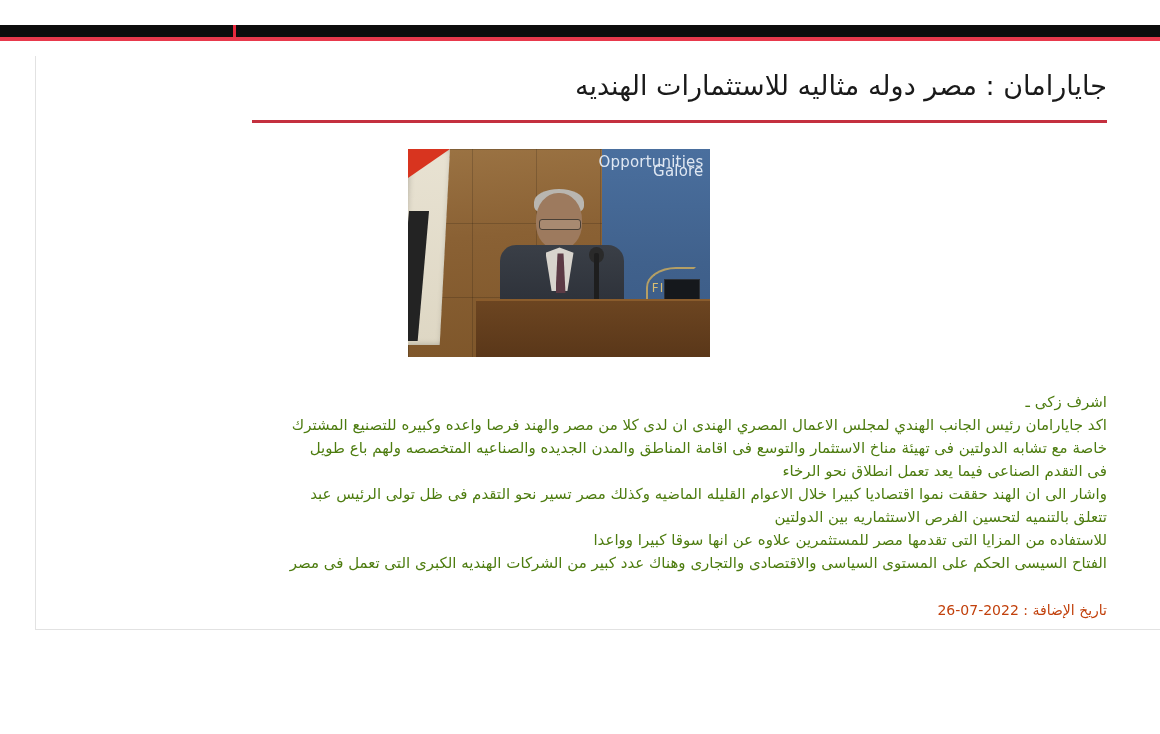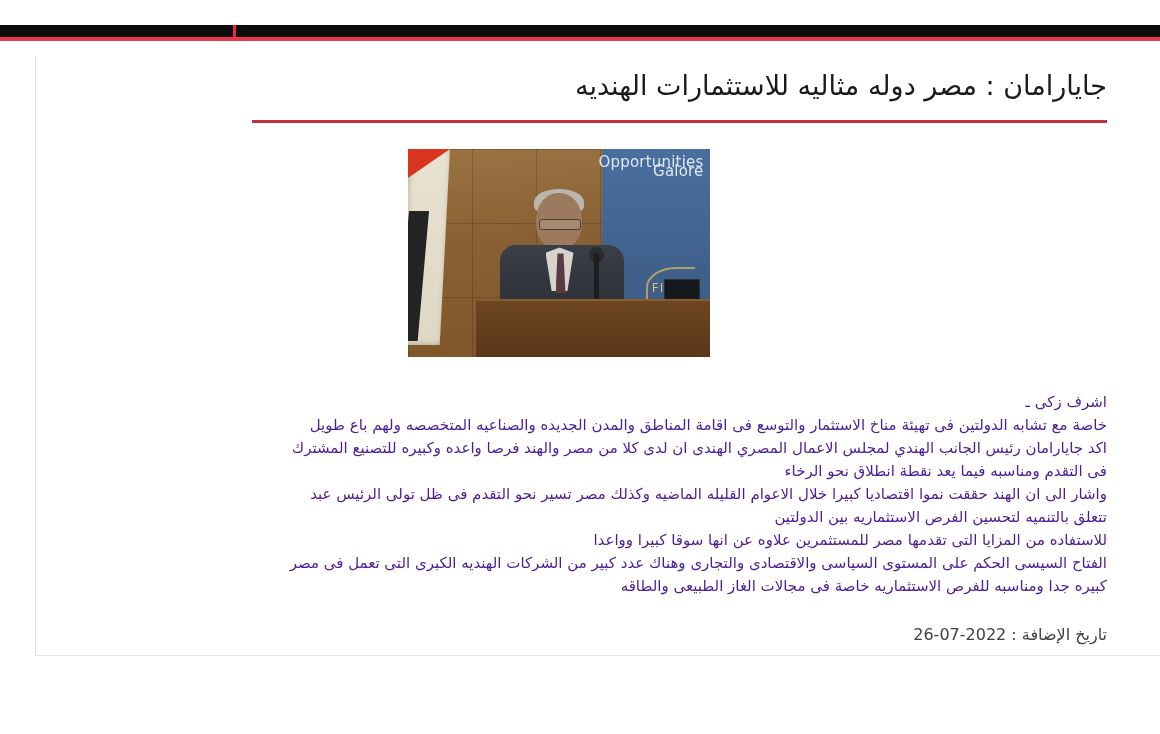--- a/index.html
+++ b/index.html
@@ -271,38 +271,38 @@
     border: 1px solid #2c3138;
   }
 
   
   .body-text {
     margin: 30px 18px 0 0;
     direction: rtl;
     text-align: right;
     font-size: 15px;
     line-height: 23px;
-    color: #4c1d95;
+    color: #4d7c0f;
     font-family: "DejaVu Sans", "Liberation Sans", sans-serif;
   }
   .body-text p {
     margin: 0;
     white-space: nowrap;
   }
   .byline {
     margin: 0 0 1px 0;
   }
 
   
   .meta {
     margin: 27px 18px 0 0;
     direction: rtl;
     text-align: right;
-    font-size: 16px;
-    color: #404040;
+    font-size: 14px;
+    color: #c2410c;
     padding-bottom: 11px;
   }
   .bottom-rule {
     height: 1px;
     background: #e2e2e2;
     width: 1125px;
   }
 </style>
 </head>
 <body>
@@ -344,27 +344,26 @@
         <div class="shirt"></div>
         <div class="tie"></div>
         <div class="mic-head"></div>
         <div class="mic"></div>
         <div class="podium"></div>
       </div>
     </div>
 
     <div class="body-text">
       <p class="byline">اشرف زكى ـ</p>
+      <p>اكد جايارامان رئيس الجانب الهندي لمجلس الاعمال المصري الهندى ان لدى كلا  من مصر والهند فرصا واعده وكبيره للتصنيع المشترك</p>
       <p>خاصة مع تشابه الدولتين فى تهيئة مناخ الاستثمار والتوسع فى اقامة المناطق والمدن الجديده والصناعيه المتخصصه ولهم باع طويل</p>
-      <p>اكد جايارامان رئيس الجانب الهندي لمجلس الاعمال المصري الهندى ان لدى كلا  من مصر والهند فرصا واعده وكبيره للتصنيع المشترك</p>
-      <p>فى التقدم ومناسبه فيما يعد نقطة انطلاق نحو الرخاء</p>
+      <p>فى التقدم الصناعى فيما يعد تعمل انطلاق نحو الرخاء</p>
       <p>واشار الى ان الهند حققت نموا اقتصاديا كبيرا خلال الاعوام القليله الماضيه وكذلك مصر تسير نحو التقدم فى ظل تولى الرئيس عبد</p>
       <p>تتعلق بالتنميه لتحسين الفرص الاستثماريه بين الدولتين</p>
       <p>للاستفاده من المزايا التى تقدمها مصر للمستثمرين علاوه عن انها سوقا كبيرا وواعدا</p>
       <p>الفتاح السيسى الحكم على المستوى السياسى والاقتصادى والتجارى وهناك عدد كبير من الشركات الهنديه الكبرى التى تعمل فى مصر</p>
-      <p>كبيره جدا ومناسبه للفرص الاستثماريه خاصة فى مجالات الغاز الطبيعى والطاقه</p>
     </div>
 
     <div class="meta">تاريخ الإضافة : 2022-07-26</div>
 
   </div>
   <div class="bottom-rule"></div>
 </div>
 
 </body></html>

